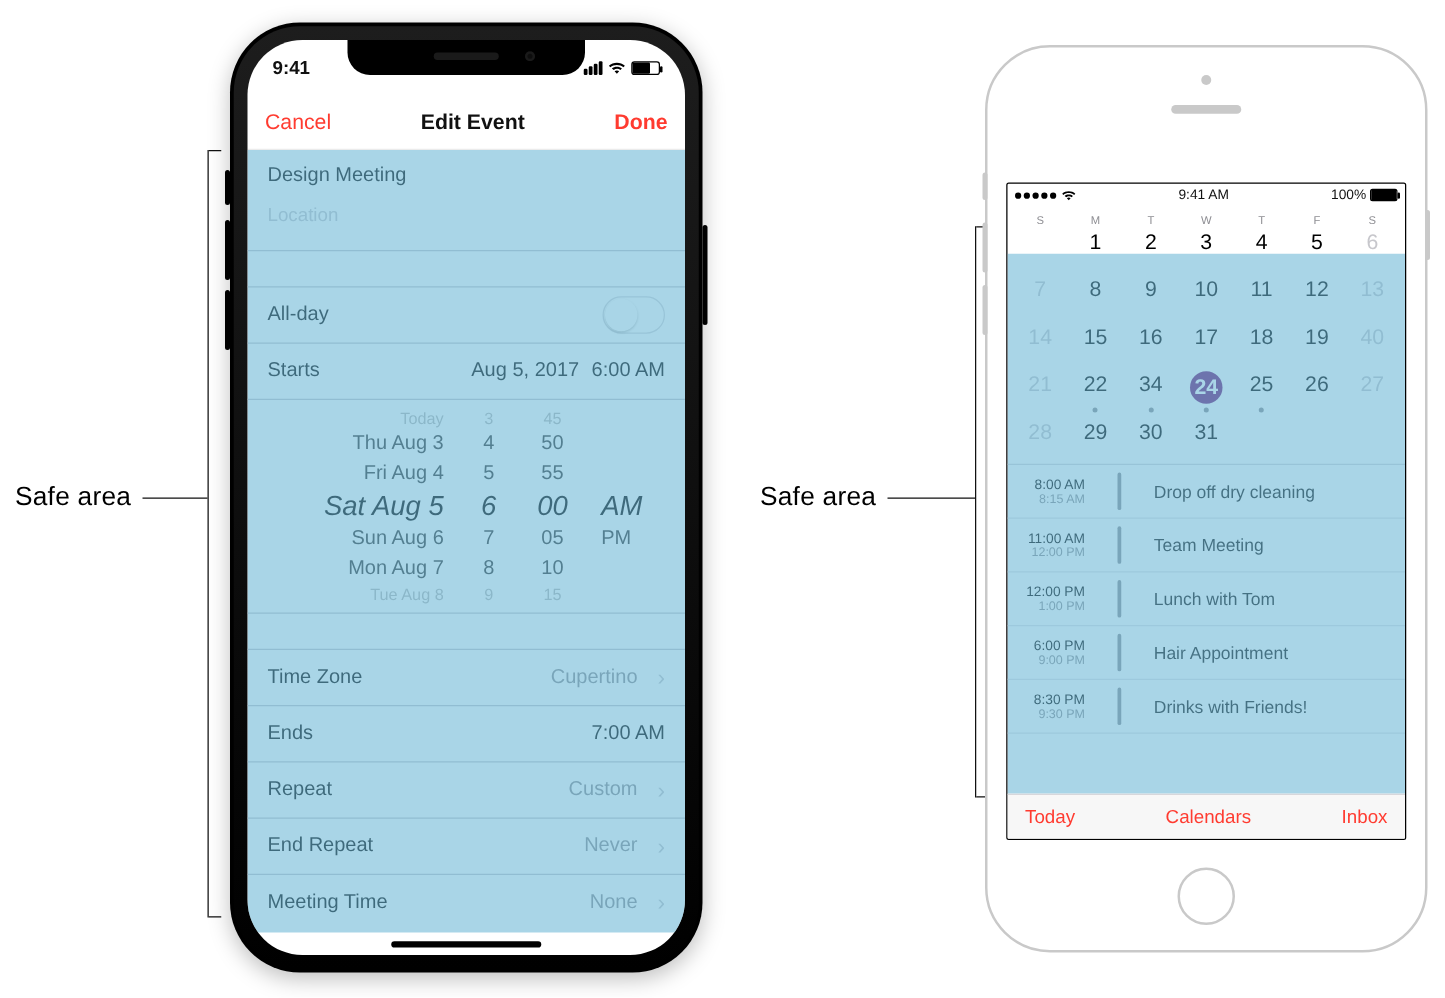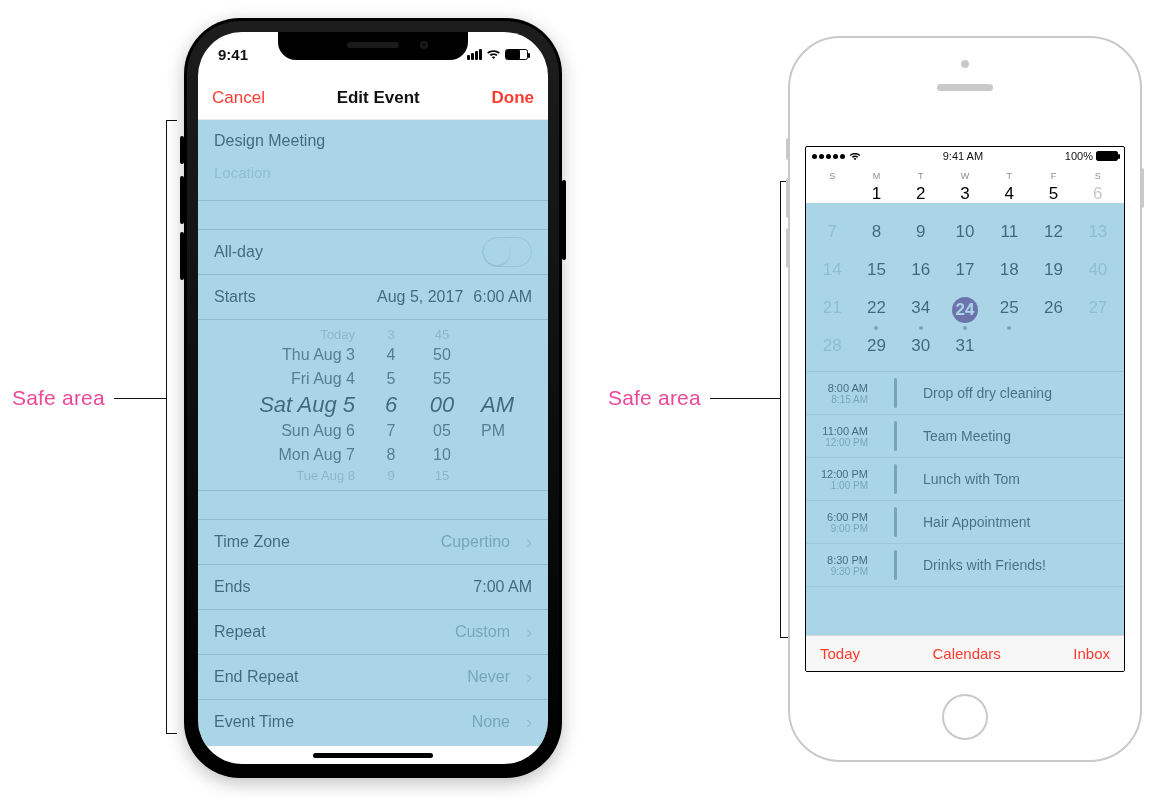--- a/index.html
+++ b/index.html
@@ -98,21 +98,21 @@
   .agenda { position:relative; z-index:3; border-top:1px solid #d7d7db; margin-top:10px; }
   .agenda .ev { display:flex; align-items:center; gap:26px; padding:6px 10px; border-bottom:1px solid #e3e3e6; }
   .agenda .times { width:52px; text-align:right; }
   .agenda .times .t1 { font-size:11px; color:#000; }
   .agenda .times .t2 { font-size:10px; color:#8e8e93; }
   .agenda .bar { width:3px; height:30px; background:#8e8e93; border-radius:2px;}
   .agenda .title { font-size:14px; }
   .toolbar8 { position:absolute; bottom:0; left:0; right:0; height:36px; background:rgba(247,247,247,.96); border-top:1px solid #d7d7db; display:flex; align-items:center; justify-content:space-between; padding:0 14px; font-size:15px; z-index:7; }
 
   
-  .safe-label { position:absolute; font-size:21px; letter-spacing:.2px; color:#ec4899; }
+  .safe-label { position:absolute; font-size:21px; letter-spacing:.2px; color:#000000; }
   .safe-label.left { left:12px; top:386px; }
   .safe-label.right { left:608px; top:386px; }
   .bracket { position:absolute; border-left:1px solid #111; }
   .bracket::before, .bracket::after { content:""; position:absolute; left:0; width:10px; height:1px; background:#111; }
   .bracket::before { top:0; } .bracket::after { bottom:0; }
   .bracket.lx { left:166px; top:120px; height:614px; }
   .bracket.r8 { left:780px; top:181px; height:457px; }
   .cline { position:absolute; height:1px; background:#111; }
   .cline.lx { left:114px; top:398px; width:52px; }
   .cline.r8 { left:710px; top:398px; width:70px; }
@@ -260,21 +260,21 @@
         <div class="sep"></div>
         <div class="row">
           <span class="lbl">End Repeat</span>
           <span class="val">
               <span class="muted">Never</span>
               <span class="chev">›</span>
             </span>
         </div>
         <div class="sep"></div>
         <div class="row">
-          <span class="lbl">Event Time</span>
+          <span class="lbl">Meeting Time</span>
           <span class="val">
               <span class="muted">None</span>
               <span class="chev">›</span>
             </span>
         </div>
       </div>
 
       <div class="home-ind"></div>
     </div>
   </div>

